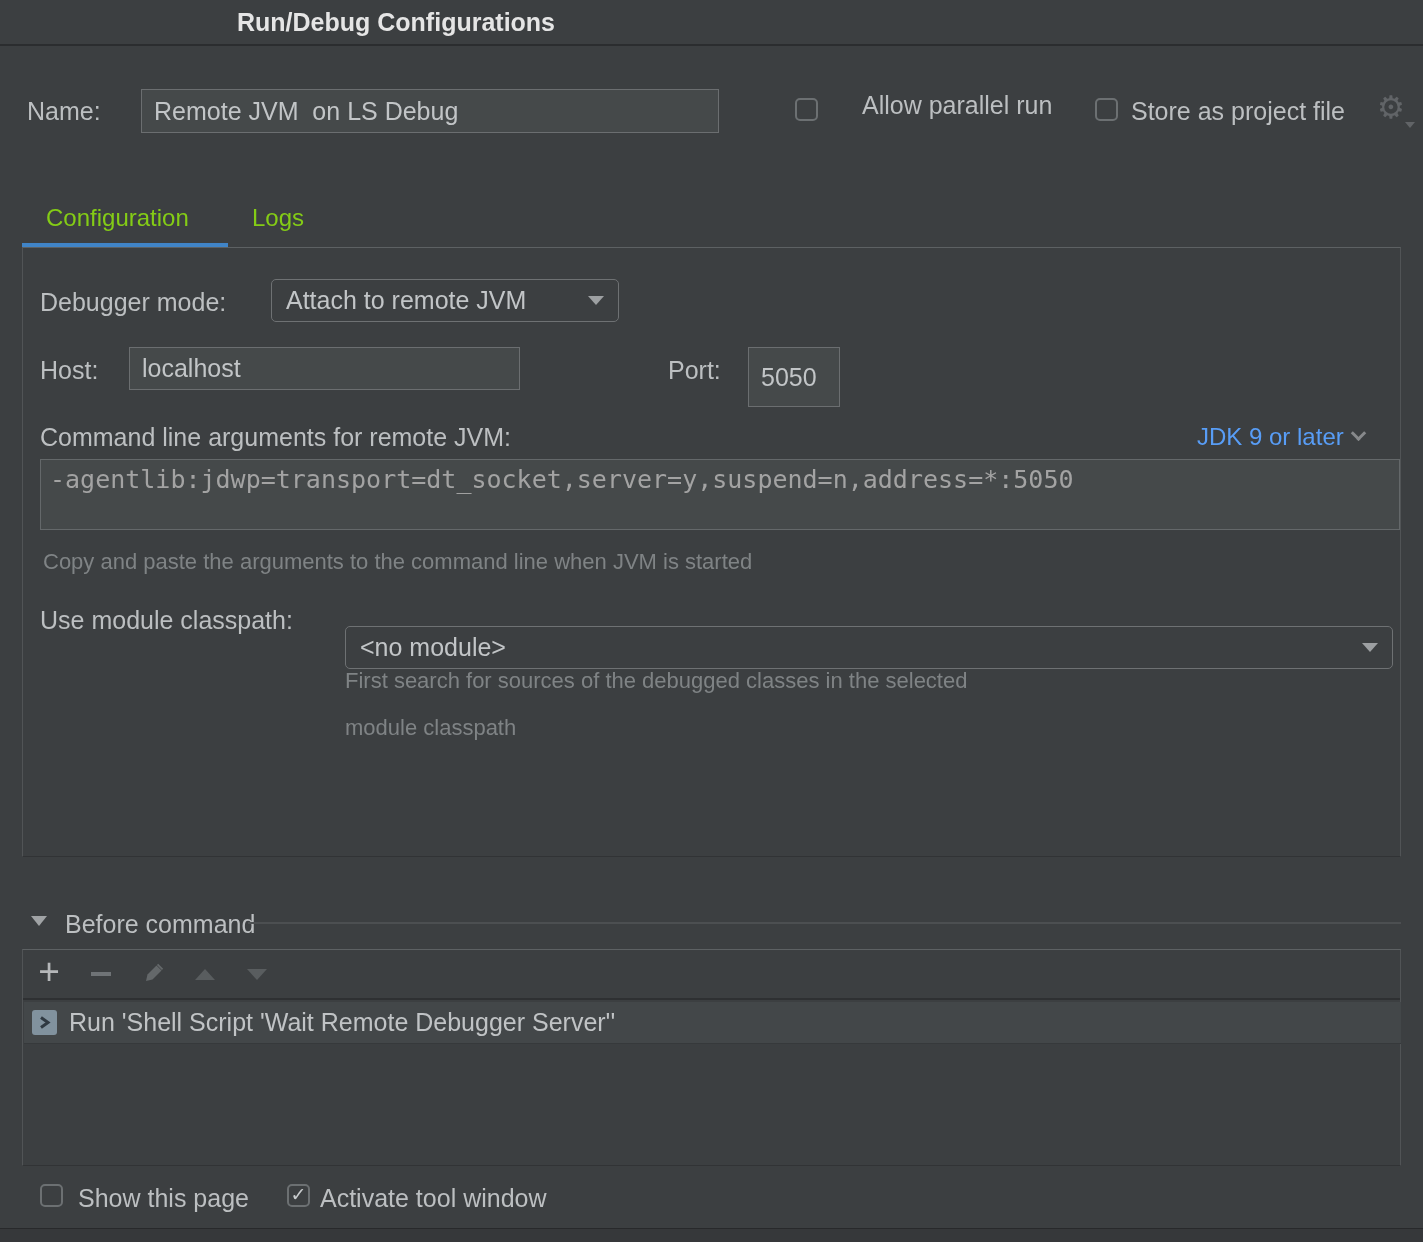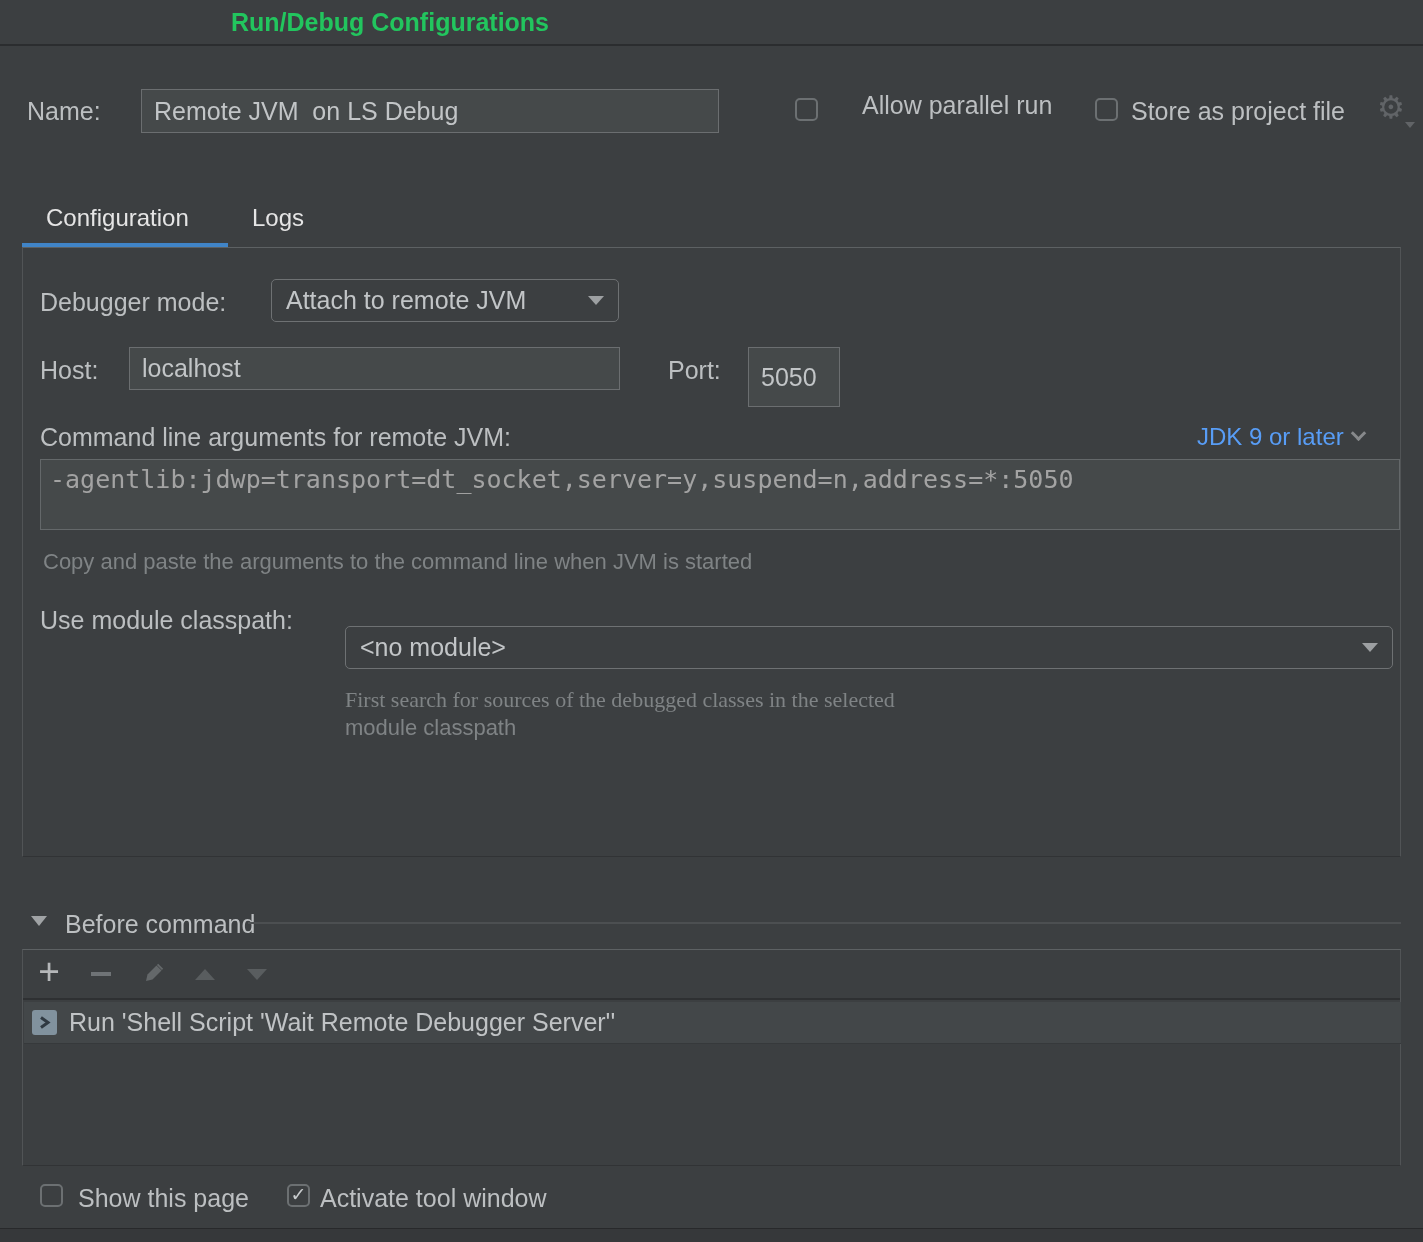--- a/index.html
+++ b/index.html
@@ -12,39 +12,39 @@
   .abs { position:absolute; }
   .label { font-size:25px; color:#bcbfc1; white-space:nowrap; }
   .hint  { font-size:22px; color:#7f8385; white-space:nowrap; }
 
   
   #titlebar {
     left:0; top:0; width:1423px; height:46px;
     background:#3c3f41; border-bottom:2px solid #2b2d2f;
   }
   #title-text {
-    left:231px; top:8px; font-size:25px; font-weight:bold; color:#22c55e;
+    left:237px; top:8px; font-size:25px; font-weight:bold; color:#e5e5e5;
   }
 
   
   .text-input {
     background:#45494a; border:1px solid #6b6e70; color:#c2c5c7;
     font-size:25px; font-family:"Liberation Sans","DejaVu Sans",sans-serif;
     padding:0 12px; outline:none;
   }
 
   
   .checkbox {
     width:23px; height:23px; border:2px solid #6c7072; border-radius:5px;
     background:transparent; display:flex; align-items:center; justify-content:center;
   }
   .checkbox .tick { font-size:19px; color:#c9ccce; line-height:1; transform:translateY(-1px); }
 
   
-  .tab-label { font-size:24px; color:#e5e5e5; }
+  .tab-label { font-size:24px; color:#84cc16; }
   #tab-underline { left:22px; top:243px; width:206px; height:5px; background:#4084c7; }
 
   
   #config-panel {
     left:22px; top:247px; width:1379px; height:610px;
     border:1px solid #515456; border-top-color:#5d6163; border-bottom-color:#313335;
   }
 
   .combo {
     border:1px solid #6e7173; border-radius:5px; background:transparent;
@@ -152,41 +152,41 @@
 
   <div id="config-panel" class="abs"></div>
 
   <span class="abs label" style="left:40px; top:288px;">Debugger mode:</span>
   <div class="abs combo" style="left:271px; top:279px; width:348px; height:43px;">
     <span>Attach to remote JVM</span>
     <span class="combo-arrow"></span>
   </div>
 
   <span class="abs label" style="left:40px; top:356px;">Host:</span>
-  <input class="abs text-input" style="left: 129px; top: 347px; width: 491px; height: 43px;" value="localhost">
+  <input class="abs text-input" style="left: 129px; top: 347px; width: 391px; height: 43px;" value="localhost">
 
   <span class="abs label" style="left:668px; top:356px;">Port:</span>
   <input class="abs text-input" style="left: 748px; top: 347px; width: 92px; height: 60px;" value="5050">
 
   <span class="abs label" style="left:40px; top:423px;">Command line arguments for remote JVM:</span>
   <div id="jdk-link" class="abs">
     <span class="link-text">JDK 9 or later</span>
     <span class="chevron"></span>
   </div>
 
   <div id="cmdline-box" class="abs">-agentlib:jdwp=transport=dt_socket,server=y,suspend=n,address=*:5050</div>
 
   <span class="abs hint" style="left:43px; top:549px;">Copy and paste the arguments to the command line when JVM is started</span>
 
   <span class="abs label" style="left:40px; top:606px;">Use module classpath:</span>
   <div class="abs combo" style="left:345px; top:626px; width:1048px; height:43px;">
     <span>&lt;no module&gt;</span>
     <span class="combo-arrow"></span>
   </div>
-  <span class="abs hint" style="left:345px; top:687px;font-family:Liberation Serif, serif;">First search for sources of the debugged classes in the selected</span>
+  <span class="abs hint" style="left:345px; top:668px;">First search for sources of the debugged classes in the selected</span>
   <span class="abs hint" style="left:345px; top:715px;">module classpath</span>
 
   <div id="bl-triangle" class="abs"></div>
   <span class="abs label" style="left:65px; top:910px;">Before command</span>
   <div id="bl-line" class="abs"></div>
 
   <div id="bl-panel" class="abs">
     <div id="bl-toolbar">
       <div class="tb-btn">
         <span id="icon-add">+</span>

